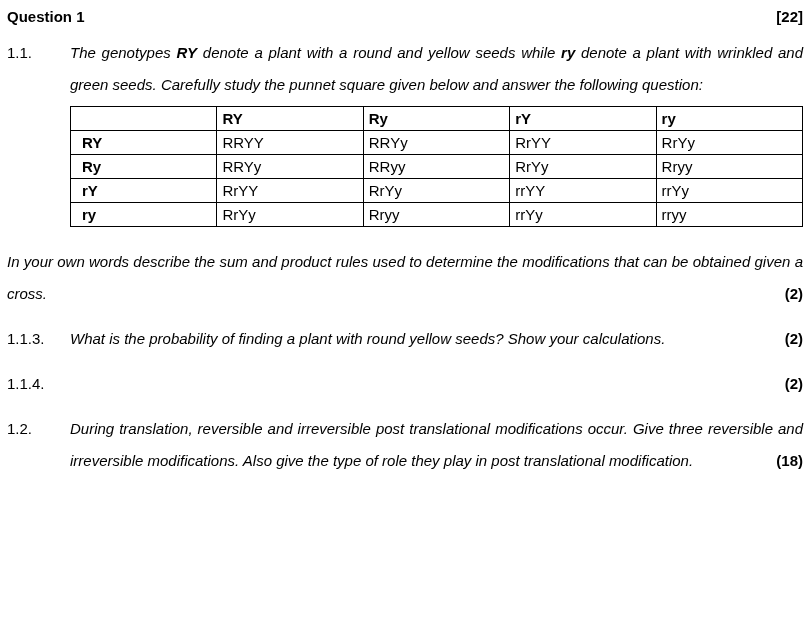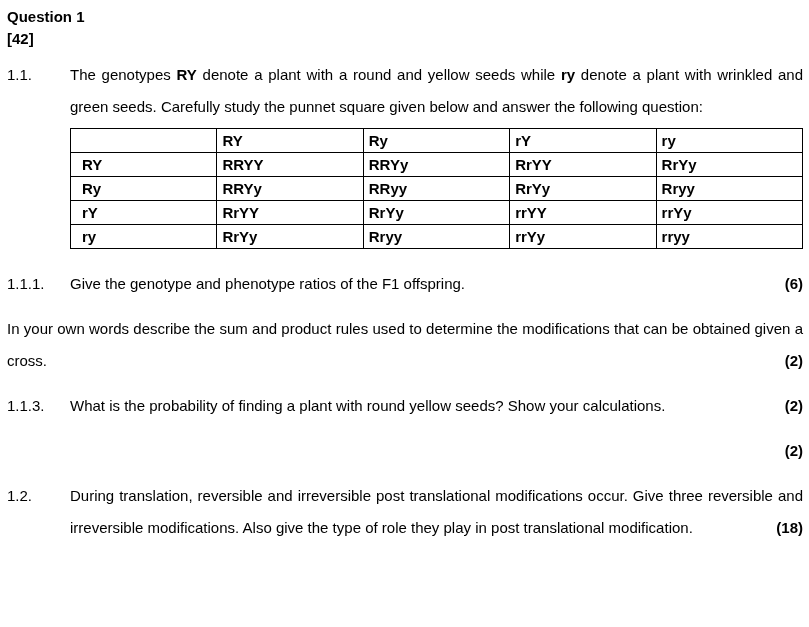--- a/index.html
+++ b/index.html
@@ -15,27 +15,26 @@
     background: #ffffff;
     padding: 6px 6px 0 7px;
     overflow: hidden;
   }
   .title-row {
     display: flex;
     justify-content: space-between;
     font-weight: 700;
     line-height: 22px;
     margin-bottom: 9px;
-    flex-direction: column;
   }
   .q-row { display: flex; margin-bottom: 13px; }
   .q-row.intro { margin-bottom: 5px; }
   .q-num { width: 63px; flex-shrink: 0; line-height: 32px; }
   .q-body { flex: 1; position: relative; }
-  .q-text { text-align: justify; line-height: 32px; }
+  .q-text { text-align: justify; line-height: 32px; font-style: italic; }
   .q-marks {
     position: absolute;
     right: 0;
     bottom: 0;
     font-weight: 700;
     line-height: 32px;
     background: #ffffff;
     padding-left: 4px;
   }
   .q-marks-line { text-align: right; font-weight: 700; line-height: 32px; }
@@ -46,35 +45,35 @@
     width: 733px;
     table-layout: fixed;
     margin-bottom: 19px;
   }
   .punnett th, .punnett td {
     border: 1px solid #000000;
     text-align: left;
     padding: 0 5px;
     height: 24px;
     line-height: 23px;
-    font-weight: 700;
+    font-weight: 400;
     overflow: hidden;
     white-space: nowrap;
   }
   .punnett th { font-weight: 700; }
   .punnett th.row-header { padding-left: 11px; }
 </style>
 </head>
 <body>
 
 <div class="page">
 
   <div class="title-row">
     <span>Question 1</span>
-    <span>[42]</span>
+    <span>[22]</span>
   </div>
 
   <div class="q-row intro">
     <div class="q-num">1.1.</div>
     <div class="q-body">
       <p class="q-text"><span>The genotypes </span><span class="bold">RY</span><span> denote a plant with a round and yellow seeds while </span><span class="bold">ry</span><span> denote a plant with wrinkled and green seeds. Carefully study the punnet square given below and answer the following question:</span></p>
     </div>
   </div>
 
   <table class="punnett">
@@ -110,44 +109,38 @@
     <tr>
       <th class="row-header">ry</th>
       <td>RrYy</td>
       <td>Rryy</td>
       <td>rrYy</td>
       <td>rryy</td>
     </tr>
   </tbody>
     </table>
 
-  <div class="q-row">
-    <div class="q-num">1.1.1.</div>
-    <div class="q-body">
-      <p class="q-text">Give the genotype and phenotype ratios of the F1 offspring.</p>
-      <span class="q-marks">(6)</span>
-    </div>
-  </div>
 
   <div class="q-row">
     <div class="q-body">
       <p class="q-text">In your own words describe the sum and product rules used to determine the modifications that can be obtained given a cross.</p>
       <span class="q-marks">(2)</span>
     </div>
   </div>
 
   <div class="q-row">
     <div class="q-num">1.1.3.</div>
     <div class="q-body">
       <p class="q-text">What is the probability of finding a plant with round yellow seeds? Show your calculations.</p>
       <span class="q-marks">(2)</span>
     </div>
   </div>
 
   <div class="q-row">
+    <div class="q-num">1.1.4.</div>
     <div class="q-body">
       <div class="q-marks-line">(2)</div>
     </div>
   </div>
 
   <div class="q-row">
     <div class="q-num">1.2.</div>
     <div class="q-body">
       <p class="q-text">During translation, reversible and irreversible post translational modifications occur. Give three reversible and irreversible modifications. Also give the type of role they play in post translational modification.</p>
       <span class="q-marks">(18)</span>

